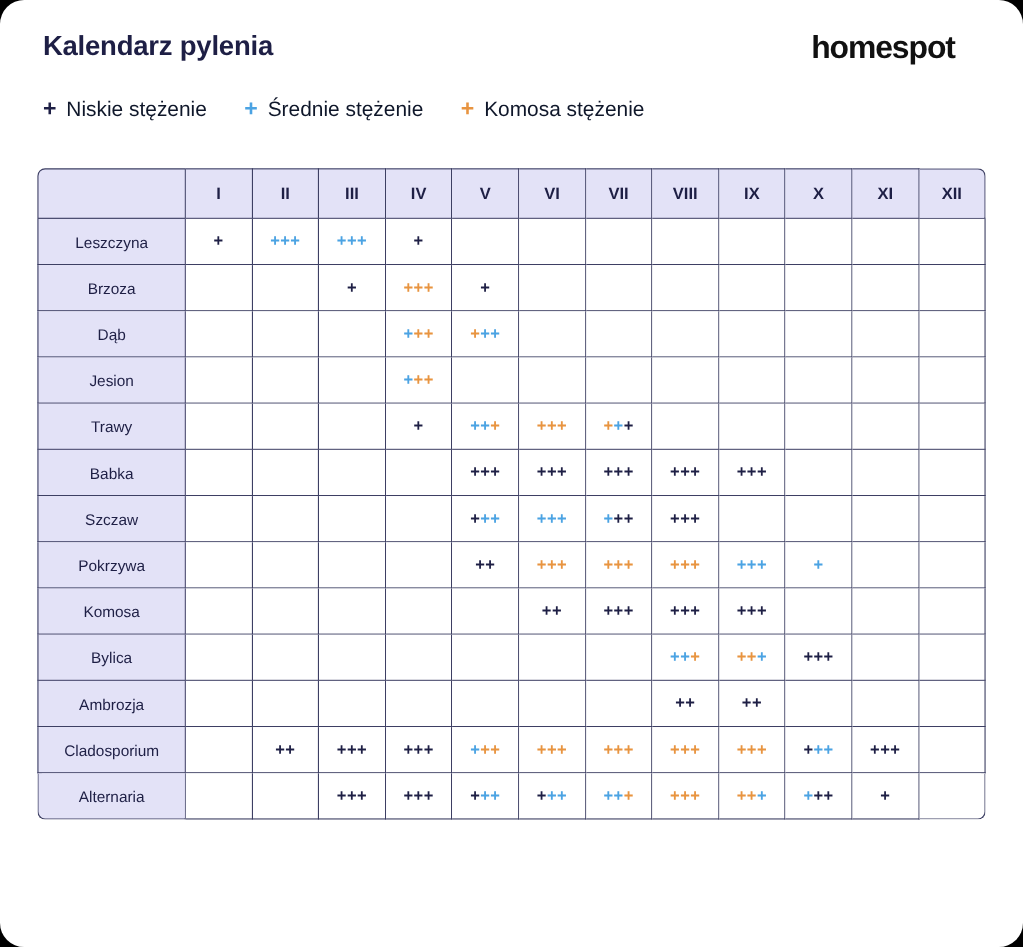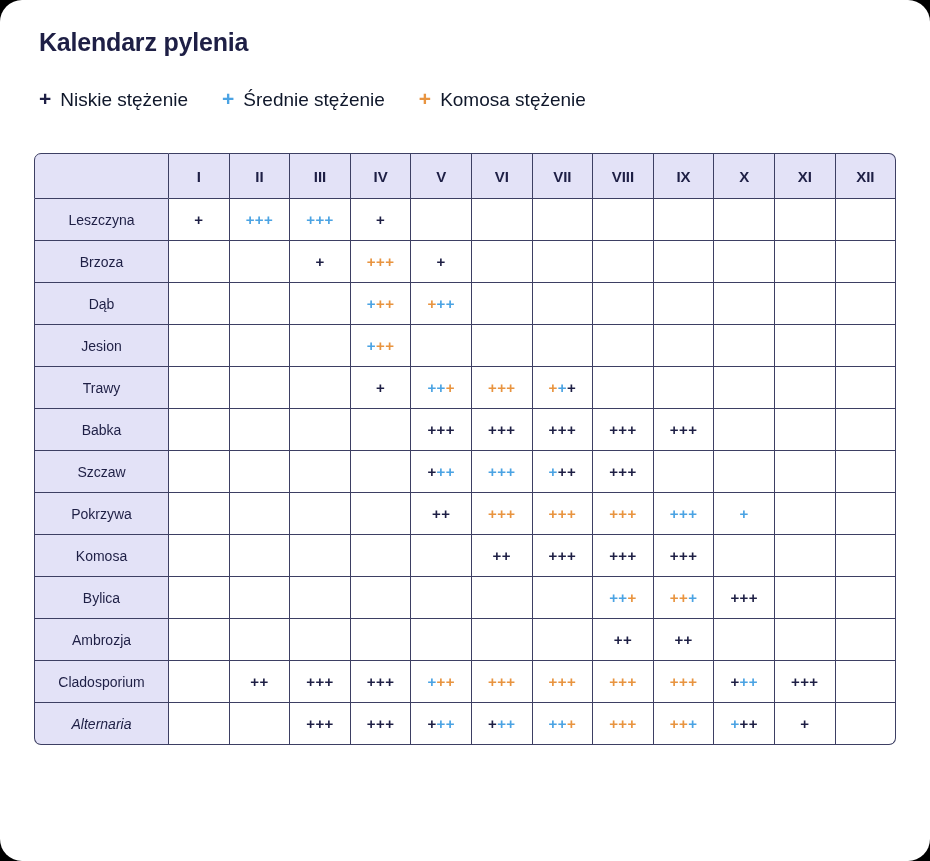--- a/index.html
+++ b/index.html
@@ -116,31 +116,32 @@
   }
   tbody td.data-cell {
     background: #ffffff;
     font-size: 15px;
     font-weight: bold;
     letter-spacing: 0.4px;
     white-space: nowrap;
   }
   thead th:first-child { border-top-left-radius: 7px; }
   thead th:last-child  { border-top-right-radius: 7px; }
-  tbody tr:last-child th:first-child { border-bottom-left-radius: 7px; font-style: italic; }
+  tbody tr:last-child th:first-child { border-bottom-left-radius: 7px; }
   tbody tr:last-child td:last-child  { border-bottom-right-radius: 7px; }
 </style>
 </head>
 <body>
 
 <div class="card">
   <div class="inner">
 
     <div class="header-row">
       <div class="title">Kalendarz pylenia</div>
+      <div class="brand">homespot</div>
     </div>
 
     <div class="legend">
         <div class="legend-item">
           <span class="legend-plus" style="color: rgb(30, 31, 69);">+</span>
           <span class="legend-label">Niskie stężenie</span>
         </div>
         <div class="legend-item">
           <span class="legend-plus" style="color: rgb(75, 163, 227);">+</span>
           <span class="legend-label">Średnie stężenie</span>

